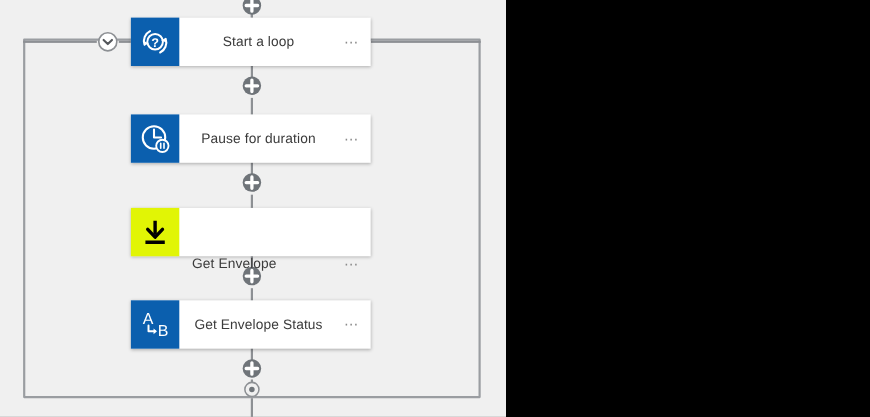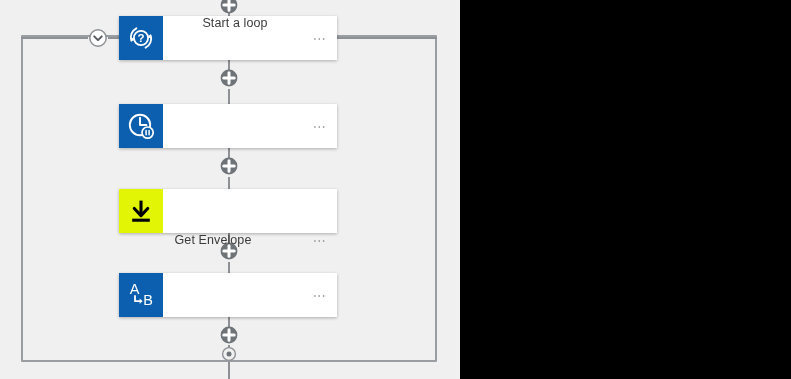--- a/index.html
+++ b/index.html
@@ -62,21 +62,21 @@
     flex: 0 0 44px;
     display: flex;
     align-items: center;
     justify-content: center;
     background: #0b5fae;
   }
   .card-icon.yellow { background: #e1f505; }
   .card-body {
     flex: 1 1 auto;
     display: flex;
-    align-items: flex-start;
+    align-items: center;
     justify-content: center;
     position: relative;
     padding-right: 30px;
   }
   .card-title {
     font-size: 12.5px;
     color: #3b3b3b;
     white-space: nowrap;
     letter-spacing: 0.1px;
   }
@@ -238,20 +238,21 @@
     <div class="card" style="top:104px;">
       <div class="card-icon">
         <svg width="30" height="30" viewBox="0 0 30 30">
           <circle cx="14" cy="14" r="10.2" fill="none" stroke="#ffffff" stroke-width="1.9"></circle>
           <path d="M14 6.8 V14 H20.4" fill="none" stroke="#ffffff" stroke-width="1.9" stroke-linecap="round" stroke-linejoin="round"></path>
           <circle cx="21.6" cy="21.6" r="5.6" fill="#0b5fae" stroke="#ffffff" stroke-width="1.7"></circle>
           <path d="M20.1 19.4 V23.8 M23.1 19.4 V23.8" stroke="#ffffff" stroke-width="1.5" stroke-linecap="round"></path>
         </svg>
       </div>
       <div class="card-body">
+        <span class="card-title">Pause for duration</span>
         <span class="card-menu">⋯</span>
       </div>
     </div>
 
     <div class="card" style="top:189px;flex-direction:column;">
       <div class="card-icon yellow">
         <svg width="28" height="28" viewBox="0 0 28 28">
           <path d="M14 3.6 V16.4" stroke="#000000" stroke-width="3.1" stroke-linecap="butt"></path>
           <path d="M7.3 11.5 L14 18.6 L20.7 11.5" fill="none" stroke="#000000" stroke-width="3.1" stroke-linecap="round" stroke-linejoin="round"></path>
           <path d="M5.2 23.2 H22.8" stroke="#000000" stroke-width="3.1" stroke-linecap="butt"></path>
@@ -266,20 +267,21 @@
     <div class="card" style="top:273px;">
       <div class="card-icon">
         <svg width="30" height="30" viewBox="0 0 30 30">
           <text x="8.6" y="14.2" text-anchor="middle" font-family="Liberation Sans, sans-serif" font-size="14.5" fill="#ffffff">A</text>
           <text x="22.2" y="25.0" text-anchor="middle" font-family="Liberation Sans, sans-serif" font-size="14.5" fill="#ffffff">B</text>
           <path d="M9.0 16.0 V21.2 H15.2" fill="none" stroke="#ffffff" stroke-width="1.8" stroke-linecap="round" stroke-linejoin="round"></path>
           <path d="M13.6 18.6 L16.6 21.2 L13.6 23.8 Z" fill="#ffffff"></path>
         </svg>
       </div>
       <div class="card-body">
+        <span class="card-title">Get Envelope Status</span>
         <span class="card-menu">⋯</span>
       </div>
     </div>
 
   </div>
 
   <div id="void-region" style="position:absolute;left:460px;top:0;width:331px;height:379px;background:#000000;"></div>
 
 </div>
 

